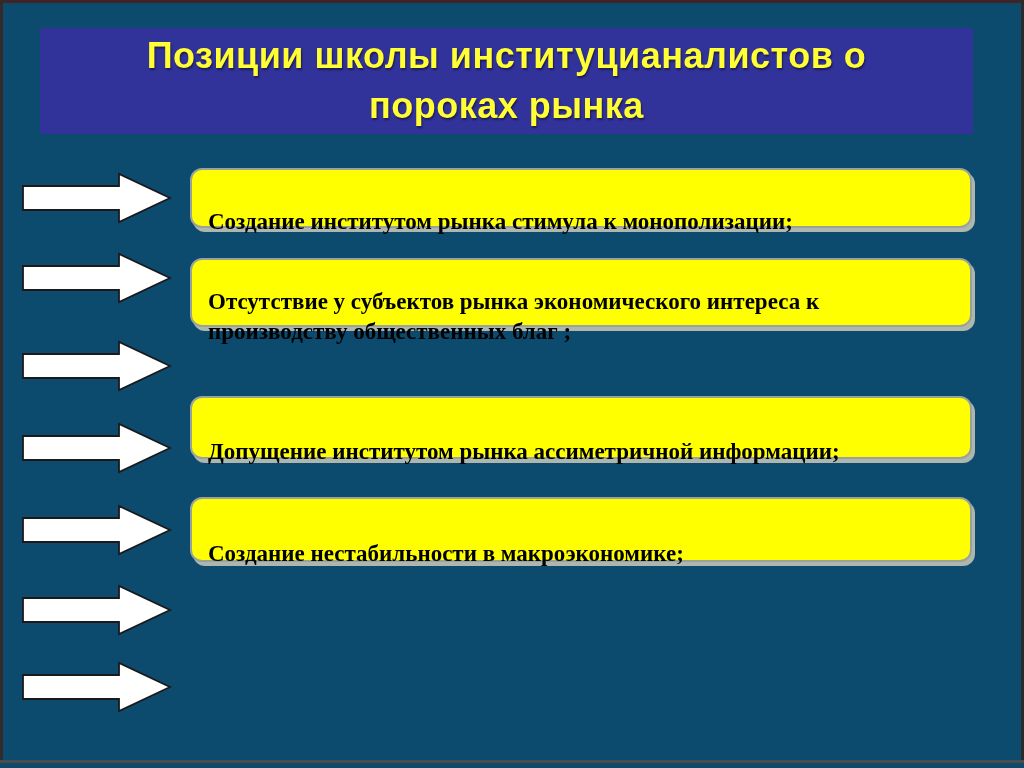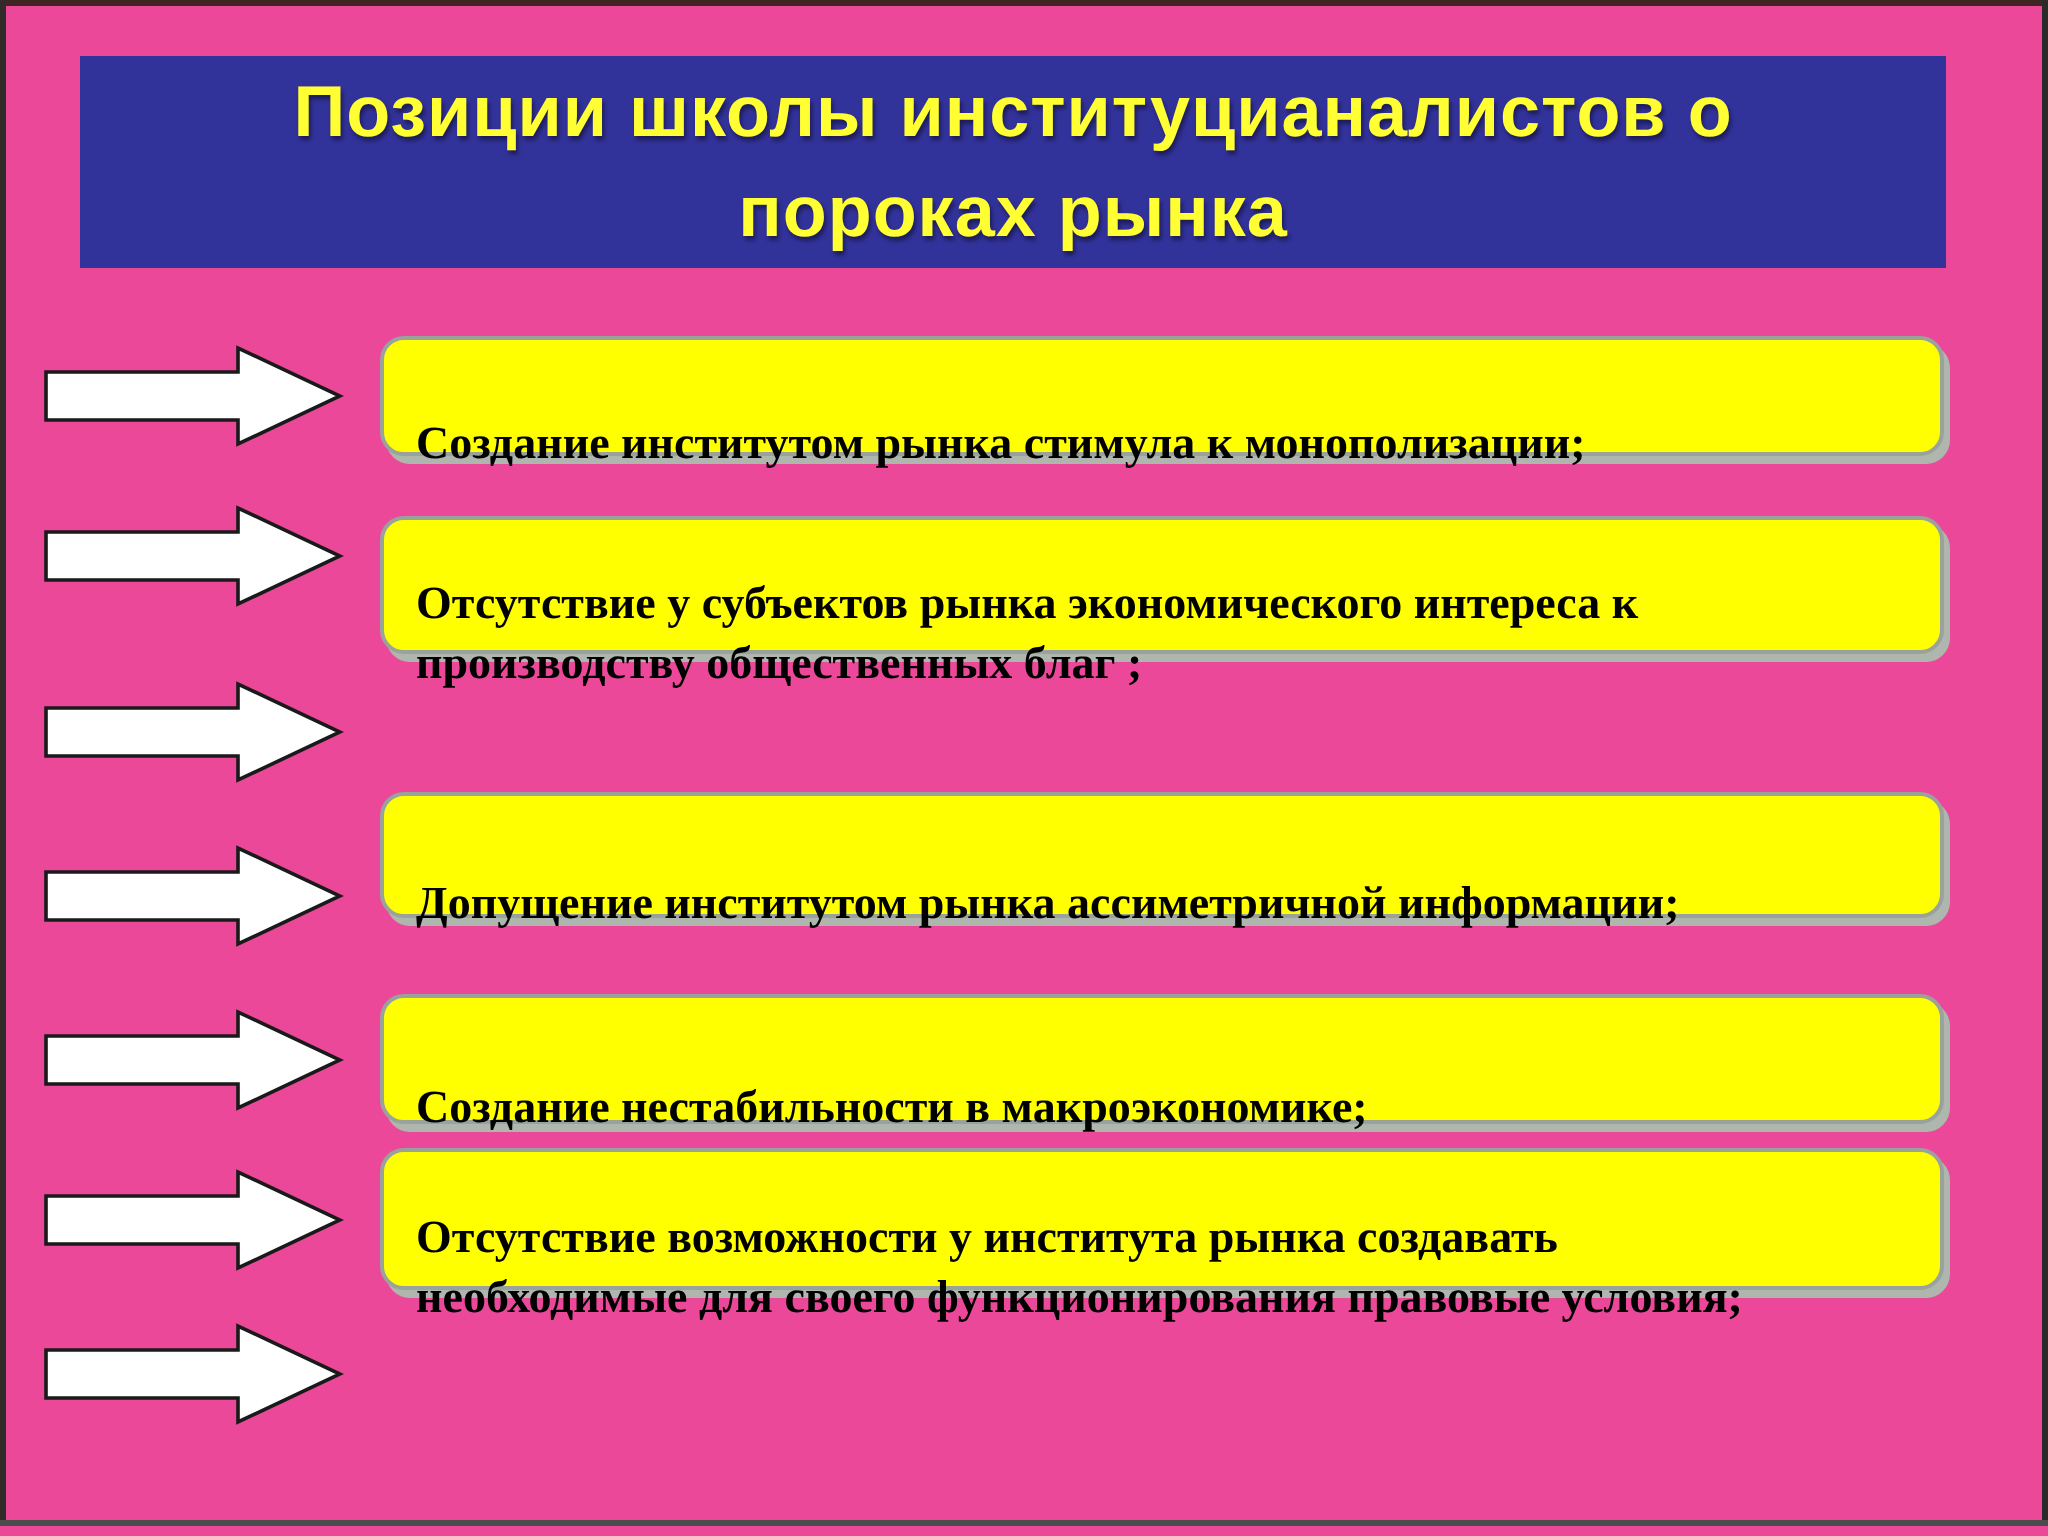--- a/index.html
+++ b/index.html
@@ -1,21 +1,21 @@
 <!DOCTYPE html>
 <html><head>
 <meta charset="utf-8">
 <style>
   * { margin: 0; padding: 0; box-sizing: border-box; }
   html, body { background: #ffffff; }
   .slide {
     position: relative;
     width: 1024px;
     height: 768px;
-    background: #ec4899;
+    background: #0c4a6e;
     font-family: "Liberation Sans", sans-serif;
     overflow: hidden;
     padding-left: 16px;
   }
   
   .frame-top    { position: absolute; left: 0; top: 0; width: 1024px; height: 3px; background: #402424; }
   .frame-left   { position: absolute; left: 0; top: 0; width: 3px; height: 763px; background: #332a2a; }
   .frame-right  { position: absolute; left: 1021px; top: 0; width: 3px; height: 763px; background: #2a2a2a; }
   .frame-bottom { position: absolute; left: 0; top: 760px; width: 1024px; height: 3px; background: #4c4c4c; }
 
@@ -125,24 +125,20 @@
   </div>
   <div class="item-box" style="top:497px;height:65px">
     <div class="item-text">Создание нестабильности в макроэкономике;</div>
   </div>
 
   <div class="arrow" style="top:584px">
     <svg viewBox="0 0 150 52">
         <polygon points="1,14 97,14 97,2 148,26 97,50 97,38 1,38" fill="#FFFFFF" stroke="#1A1A1A" stroke-width="1.8"></polygon>
       </svg>
   </div>
-  <div class="item-box" style="top:574px;height:71px">
-    <div class="item-text">Отсутствие возможности у института рынка создавать
-необходимые для своего функционирования правовые условия;</div>
-  </div>
 
   <div class="arrow" style="top:661px">
     <svg viewBox="0 0 150 52">
         <polygon points="1,14 97,14 97,2 148,26 97,50 97,38 1,38" fill="#FFFFFF" stroke="#1A1A1A" stroke-width="1.8"></polygon>
       </svg>
   </div>
 
 </div>
 
 </body></html>

